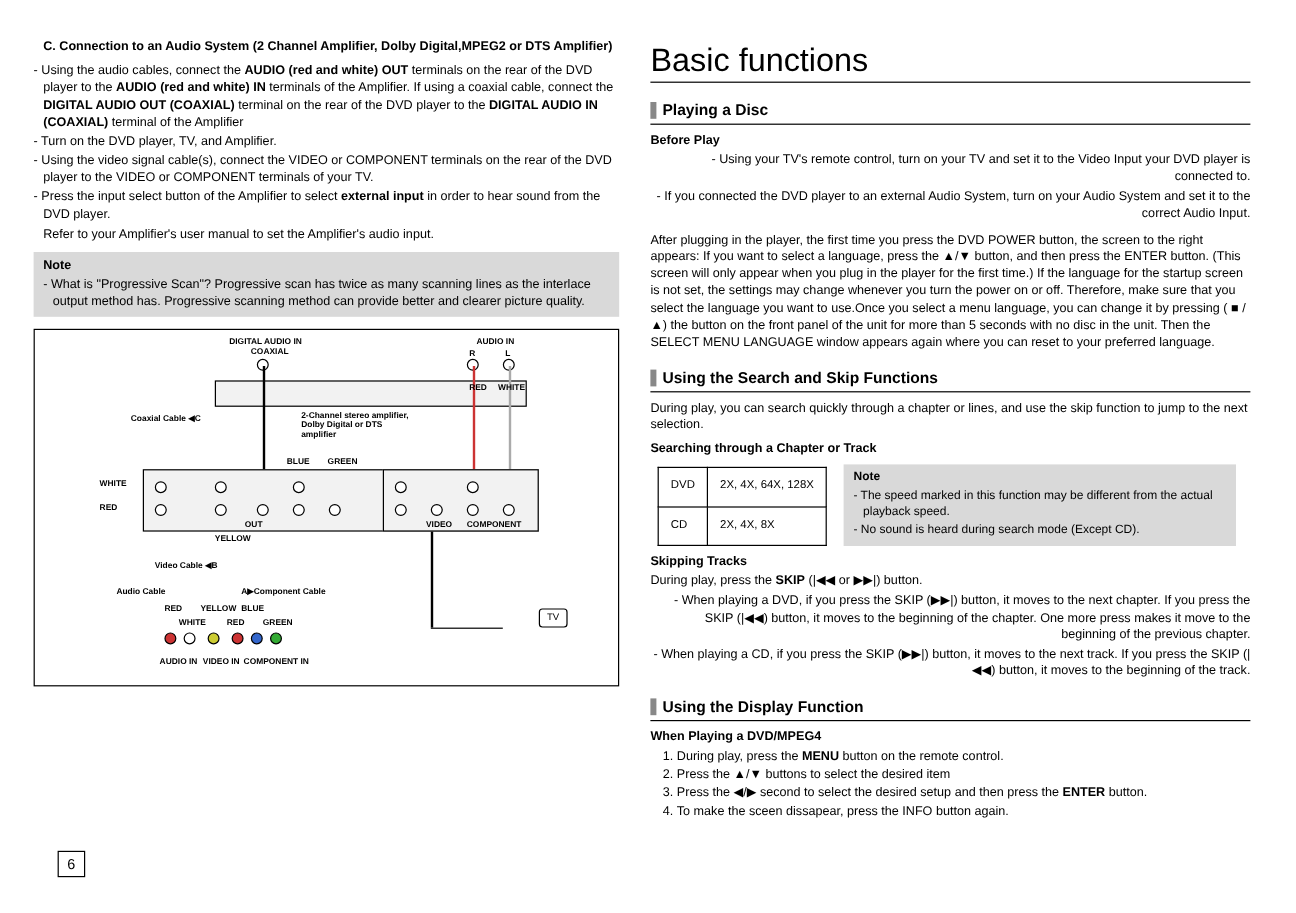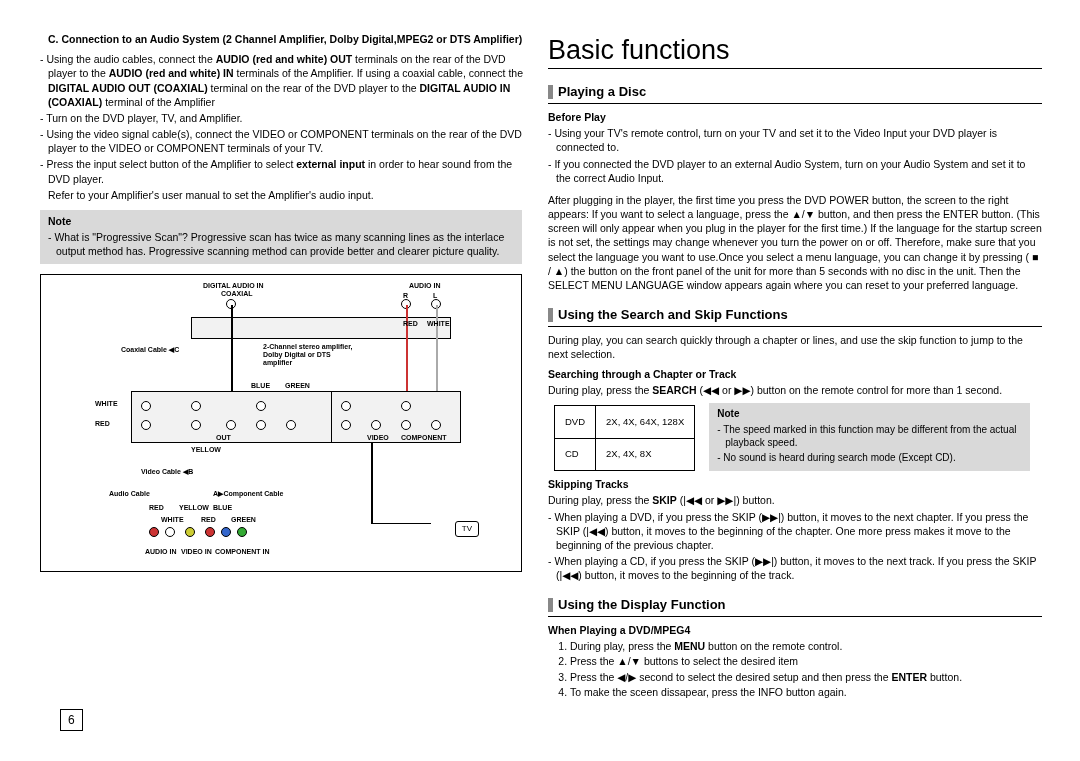--- a/index.html
+++ b/index.html
@@ -11,21 +11,21 @@
     line-height: 1.35;
     color: #000;
     background: #fff;
     width: 1080px;
     height: 761px;
   }
   .page {
     display: flex;
     width: 1080px;
     height: 761px;
-    padding: 32px 28px 20px 24px;
+    padding: 32px 28px 20px 12px;
   }
   .col {
     flex: 1;
     padding: 0 10px;
     position: relative;
   }
   .left-col {
     border-right: none;
   }
   .subhead {
@@ -95,20 +95,21 @@
     margin-right: 5px;
   }
   .small-sub {
     font-weight: bold;
     margin: 6px 0 2px 0;
   }
   .r-body {
     margin: 0 0 2px 0;
     padding-left: 8px;
     text-indent: -8px;
+    text-align: right;
   }
   .r-body-plain {
     margin: 0 0 2px 0;
   }
   .speed-row { display: flex; margin: 6px 12px 4px 0; }
   table.speed {
     border-collapse: collapse;
     font-size: 9.5px;
     margin: 2px 0 0 6px;
   }
@@ -224,21 +225,21 @@
       <span class="dg-conn" style="left:124px; top:252px;"></span>
       <span class="dg-conn" style="left:144px; top:252px; background:#cc3;"></span>
       <span class="dg-conn" style="left:164px; top:252px; background:#c33;"></span>
       <span class="dg-conn" style="left:180px; top:252px; background:#36c;"></span>
       <span class="dg-conn" style="left:196px; top:252px; background:#3a3;"></span>
 
       <span class="dg-label" style="left:104px; top:272px;">AUDIO IN</span>
       <span class="dg-label" style="left:140px; top:272px;">VIDEO IN</span>
       <span class="dg-label" style="left:174px; top:272px;">COMPONENT IN</span>
 
-      <span class="dg-tv" style="right:42px; bottom:34px;">TV</span>
+      <span class="dg-tv" style="right:42px; bottom:48px;">TV</span>
       <div class="dg-line" style="left:330px; top:168px; width:2px; height:80px;"></div>
       <div class="dg-line" style="left:330px; top:248px; width:60px; height:1px;"></div>
     </div>
 
     <span class="page-num">6</span>
   </div>
 
   <div class="col">
     <h1 class="main-title">Basic functions</h1>
 
@@ -252,23 +253,20 @@
     <p class="r-body">- If you connected the DVD player to an external Audio System, turn on your Audio System and set it to the correct Audio Input.</p>
     <p class="r-body-plain" style="margin-top:8px;">After plugging in the player, the first time you press the DVD POWER button, the screen to the right appears: If you want to select a language, press the ▲/▼ button, and then press the ENTER button. (This screen will only appear when you plug in the player for the first time.) If the language for the startup screen is not set, the settings may change whenever you turn the power on or off. Therefore, make sure that you select the language you want to use.Once you select a menu language, you can change it by pressing ( ■ / ▲) the button on the front panel of the unit for more than 5 seconds with no disc in the unit. Then the SELECT MENU LANGUAGE window appears again where you can reset to your preferred language.</p>
 
     <div class="section-head">
       <span class="bar"></span>
       <span>Using the Search and Skip Functions</span>
     </div>
     <p class="r-body-plain">During play, you can search quickly through a chapter or lines, and use the skip function to jump to the next selection.</p>
 
     <p class="small-sub">Searching through a Chapter or Track</p>
-    <p class="r-body-plain">
-      <span>During play, press the </span><b>SEARCH</b><span> (◀◀ or ▶▶) button on the remote control for more than 1 second.</span>
-    </p>
 
     <div class="speed-row">
       <table class="speed">
         <tbody>
             <tr>
           <td>DVD</td>
           <td>2X, 4X, 64X, 128X</td>
         </tr>
         <tr>
           <td>CD</td>

